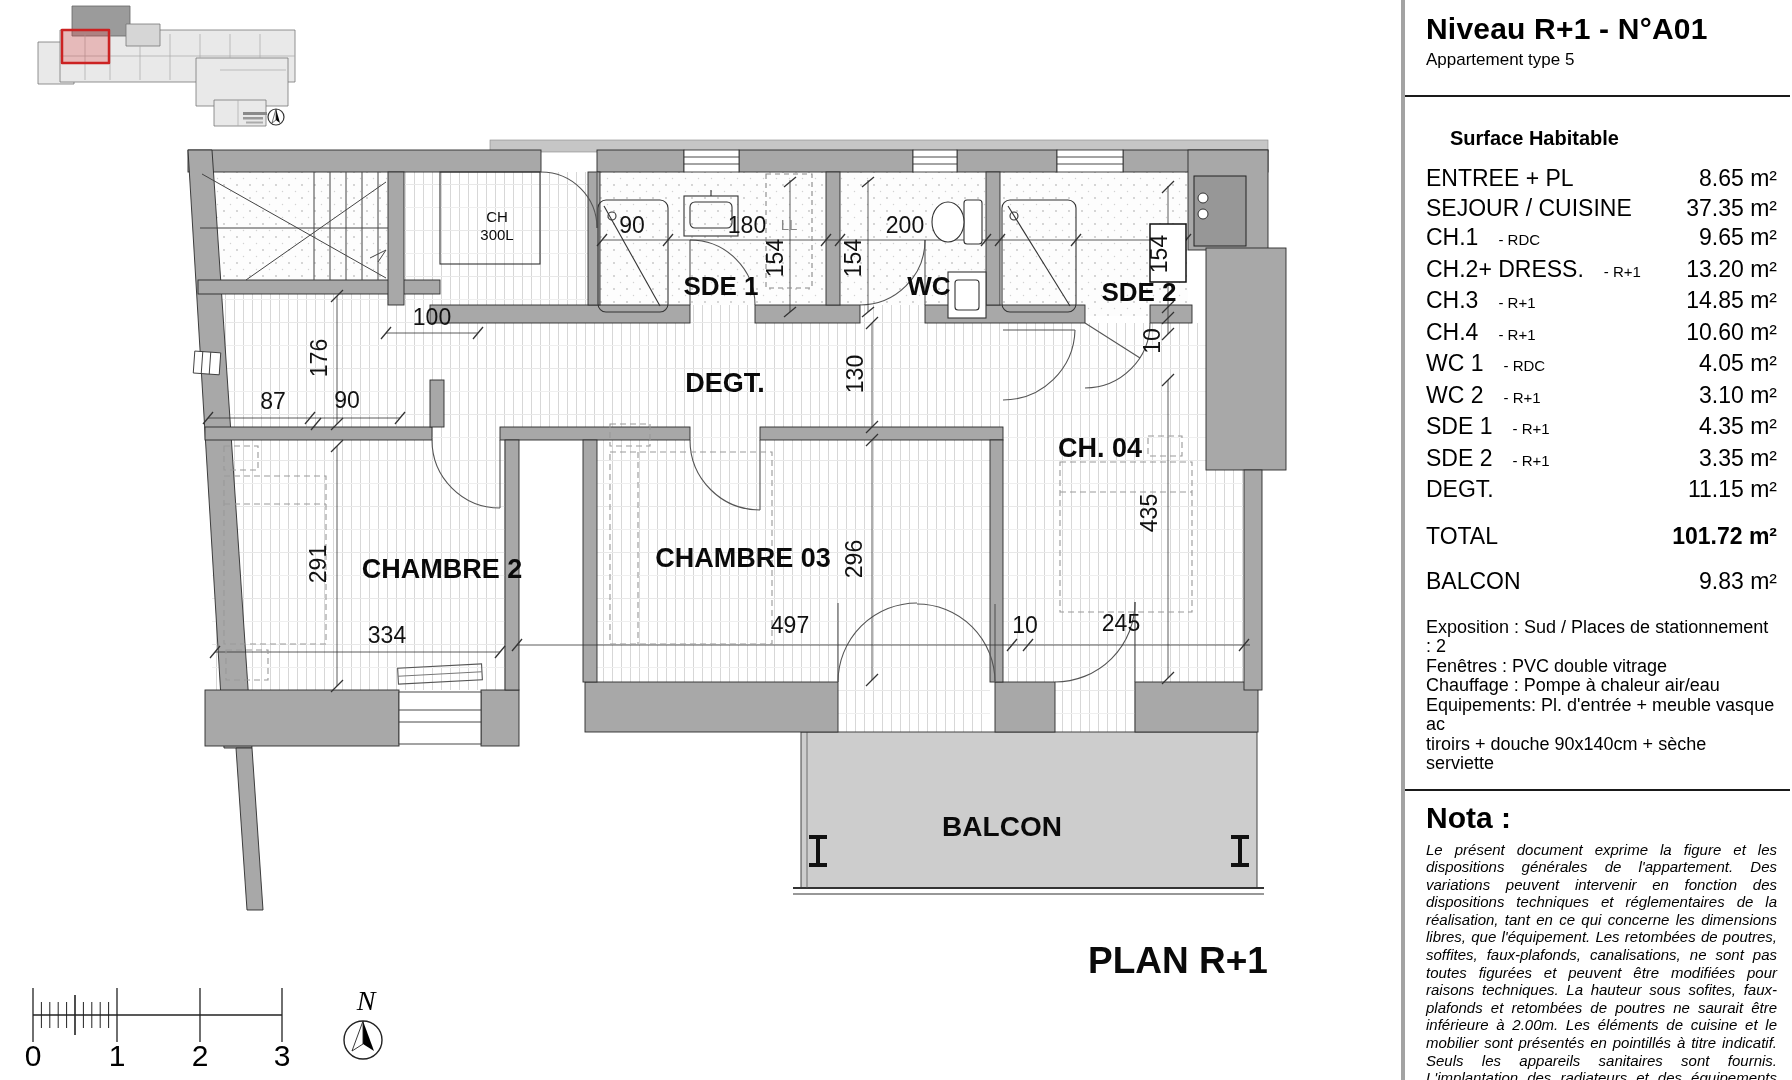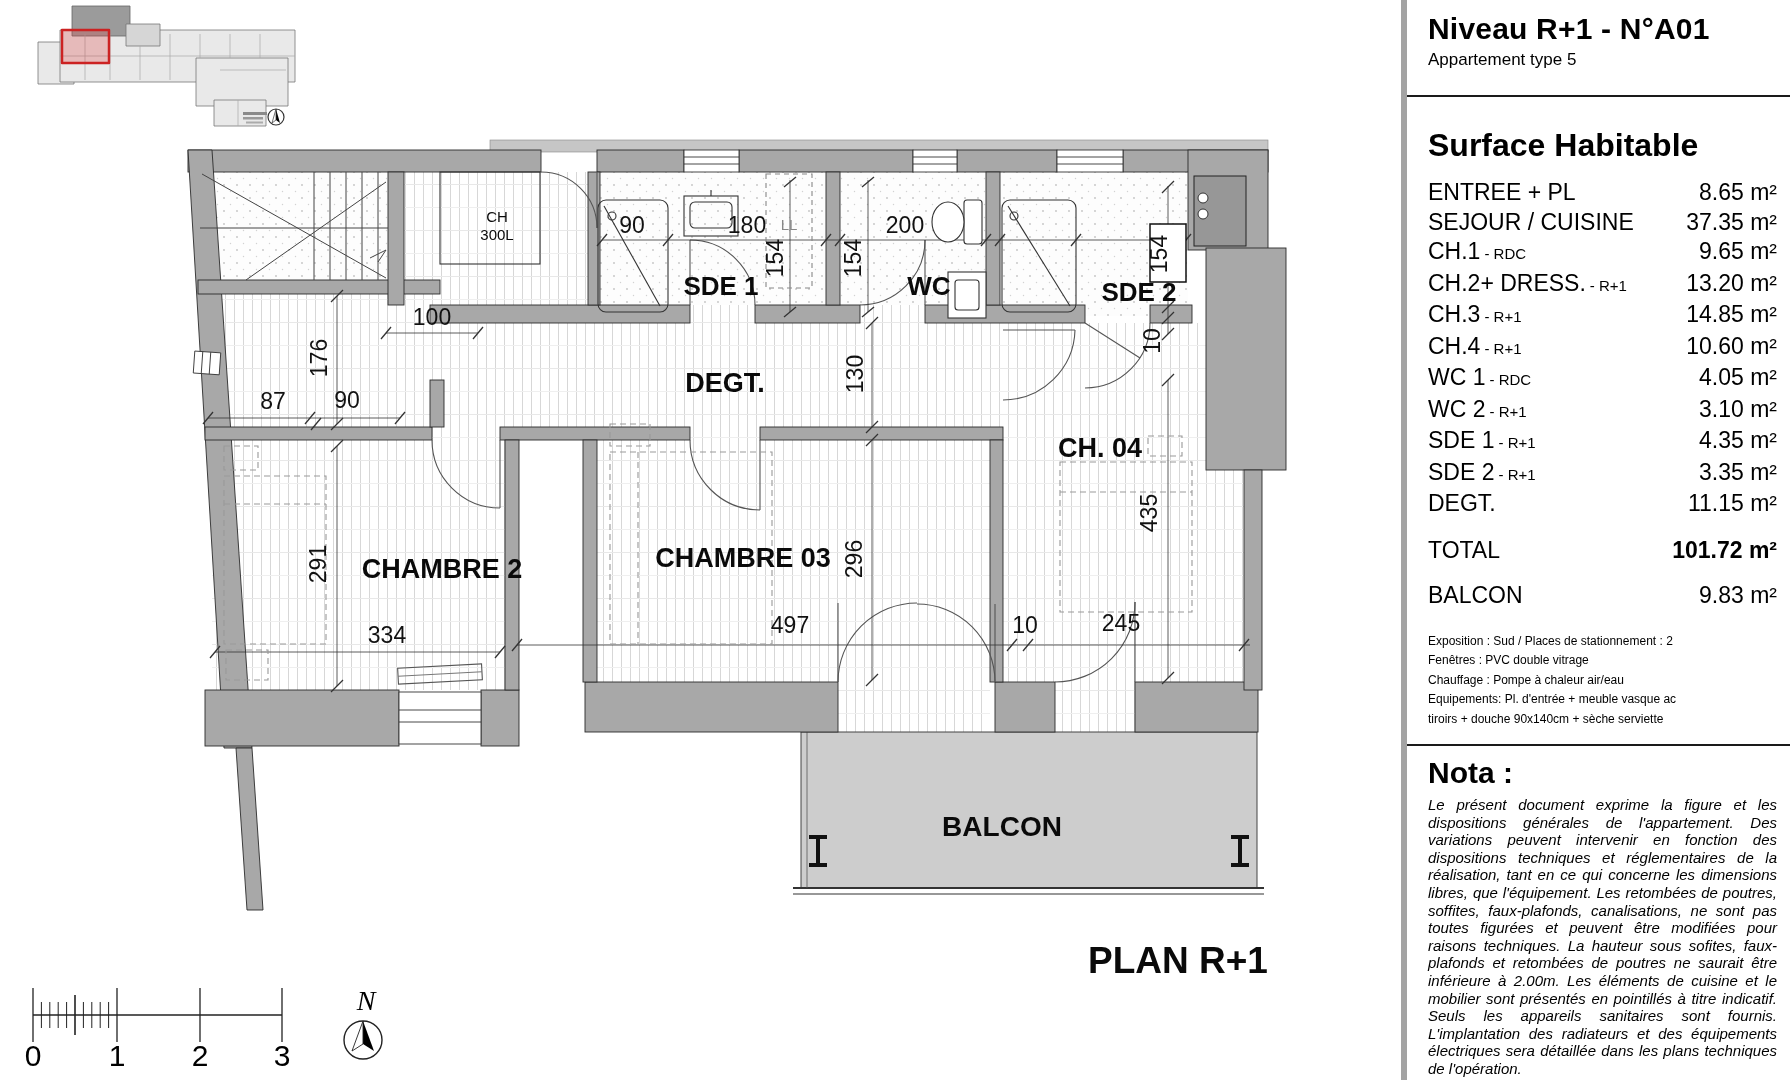--- a/index.html
+++ b/index.html
@@ -2,36 +2,36 @@
 <html><head>
 <meta charset="utf-8">
 <style>
   html,body{margin:0;padding:0;background:#ffffff;}
   body{width:1792px;height:1080px;overflow:hidden;position:relative;
        font-family:"Liberation Sans",sans-serif;color:#000;}
   #plan-wrap{position:absolute;left:0;top:0;width:1402px;height:1080px;}
   svg{display:block;}
   
   .panel{position:absolute;left:1401px;top:0;width:389px;height:1080px;
-         background:#fff;border-left:6px solid #a3a3a3;box-sizing:border-box;}
+         background:#fff;border-left:4px solid #a3a3a3;box-sizing:border-box;}
   .p-inner{padding:12px 13px 0 21px;}
   .p-title{font-size:30px;font-weight:bold;line-height:34px;letter-spacing:.2px;}
   .p-sub{font-size:17px;line-height:27px;}
   .hr{height:0;border-top:2px solid #1a1a1a;margin-left:-21px;margin-right:-13px;}
   .hr1{margin-top:22px;}
-  .p-section{font-size:32px;font-weight:bold;margin-top:30px;}
+  .p-section{font-size:20px;font-weight:bold;margin-top:30px;margin-left:24px;}
   .rows{margin-top:14px;}
   .row{display:flex;align-items:baseline;font-size:23px;line-height:29.5px;text-align:center;}
   .row .lbl{white-space:nowrap;}
-  .row .sub{font-size:15px;margin-left:4px;white-space:nowrap;}
+  .row .sub{font-size:15px;margin-left:20px;white-space:nowrap;}
   .row .val{margin-left:auto;white-space:nowrap;}
   .row-total{margin-top:17px;}
   .row-total .val{font-weight:bold;}
   .extras{margin-top:16px;}
-  .info{margin-top:21px;font-size:12px;line-height:19.5px;}
+  .info{margin-top:21px;font-size:18px;line-height:19.5px;}
   .hr2{margin-top:15px;}
   .nota-title{font-size:30px;font-weight:bold;margin-top:10px;}
   .nota-text{font-size:15px;font-style:italic;line-height:17.6px;
              text-align:justify;margin-top:6px;}
 </style>
 </head>
 <body>
 
 <div id="plan-wrap">
 <svg width="1402" height="1080" viewBox="0 0 1402 1080">

